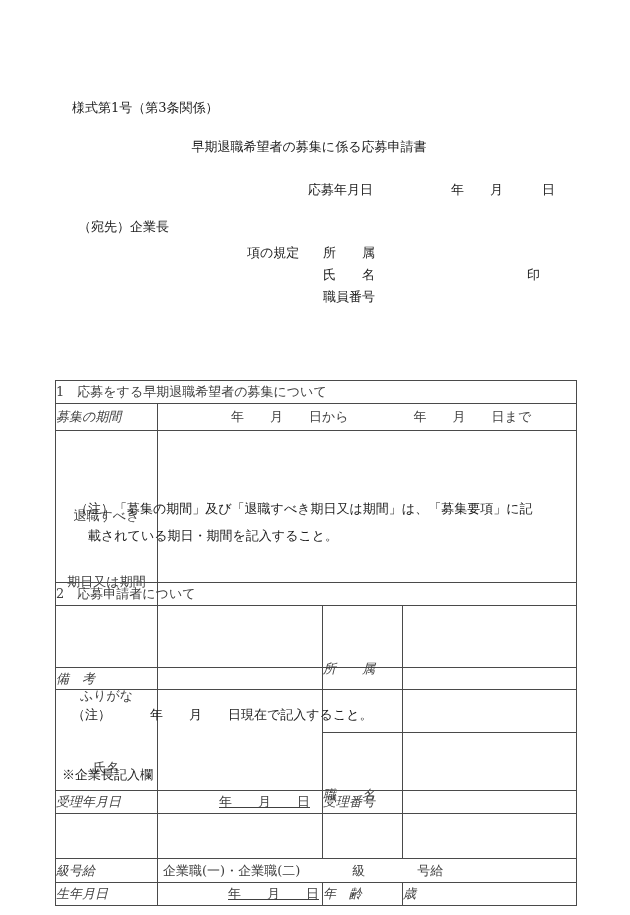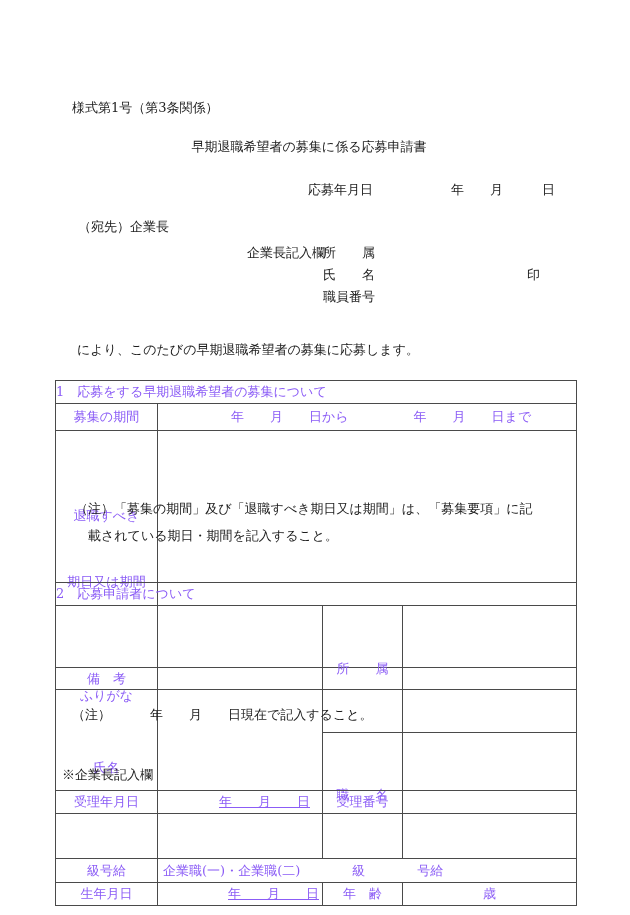--- a/index.html
+++ b/index.html
@@ -6,49 +6,48 @@
   .page{
     position:relative;width:618px;height:915px;background:#ffffff;
     font-family:"DejaVu Serif","Liberation Serif",serif;
     font-size:13px;color:#1c1c1c;overflow:hidden;
   }
   .abs{position:absolute;white-space:pre;line-height:15px;}
   .title{left:0;right:0;text-align:center;}
   table.frm{border-collapse:collapse;table-layout:fixed;position:absolute;}
   table.frm td{
     border:1px solid #4a4a4a;padding:0;vertical-align:middle;
-    font-size:13px;color:#8b5cf6;white-space:pre;overflow:hidden;
+    font-size:13px;color:#404040;white-space:pre;overflow:hidden;
   }
   td.sec-h{text-align:left;padding-left:9px;}
-  td.c{text-align:center;}
+  td.c{text-align:left;font-style:italic;}
   td.l{text-align:left;}
   td.r{text-align:right;text-decoration:underline;}
   .two-line{line-height:22px;text-align:center;}
   .two-line-s{line-height:24px;text-align:center;}
 </style>
 </head>
 <body>
 
 <div class="page">
 
   <div class="abs" style="left:72px;top:100px;">様式第1号（第3条関係）</div>
 
   <div class="abs title" style="top:139px;font-family:Liberation Serif, serif;">早期退職希望者の募集に係る応募申請書</div>
 
   <div class="abs" style="left:308px;top:182px;">応募年月日　　　　　　年　　月　　　日</div>
 
   <div class="abs" style="left:78px;top:219px;text-align:center;">（宛先）企業長</div>
 
-  <div class="abs" style="left:247px;top:245px;">企業長記入欄</div>
+  <div class="abs" style="left:247px;top:245px;">項の規定</div>
   <div class="abs" style="left:323px;top:245px;">所　　属</div>
   <div class="abs" style="left:323px;top:267px;">氏　　名</div>
   <div class="abs" style="left:527px;top:267px;">印</div>
   <div class="abs" style="left:323px;top:289px;">職員番号</div>
 
-  <div class="abs" style="left:77px;top:342px;">により、このたびの早期退職希望者の募集に応募します。</div>
 
   <table class="frm" style="left:55px;top:380px;width:521px;">
     <colgroup>
         <col style="width:102px;">
         <col style="width:419px;">
       </colgroup>
     <tbody>
         <tr style="height:23px;">
       <td colspan="2" class="sec-h">1　応募をする早期退職希望者の募集について</td>
     </tr>

